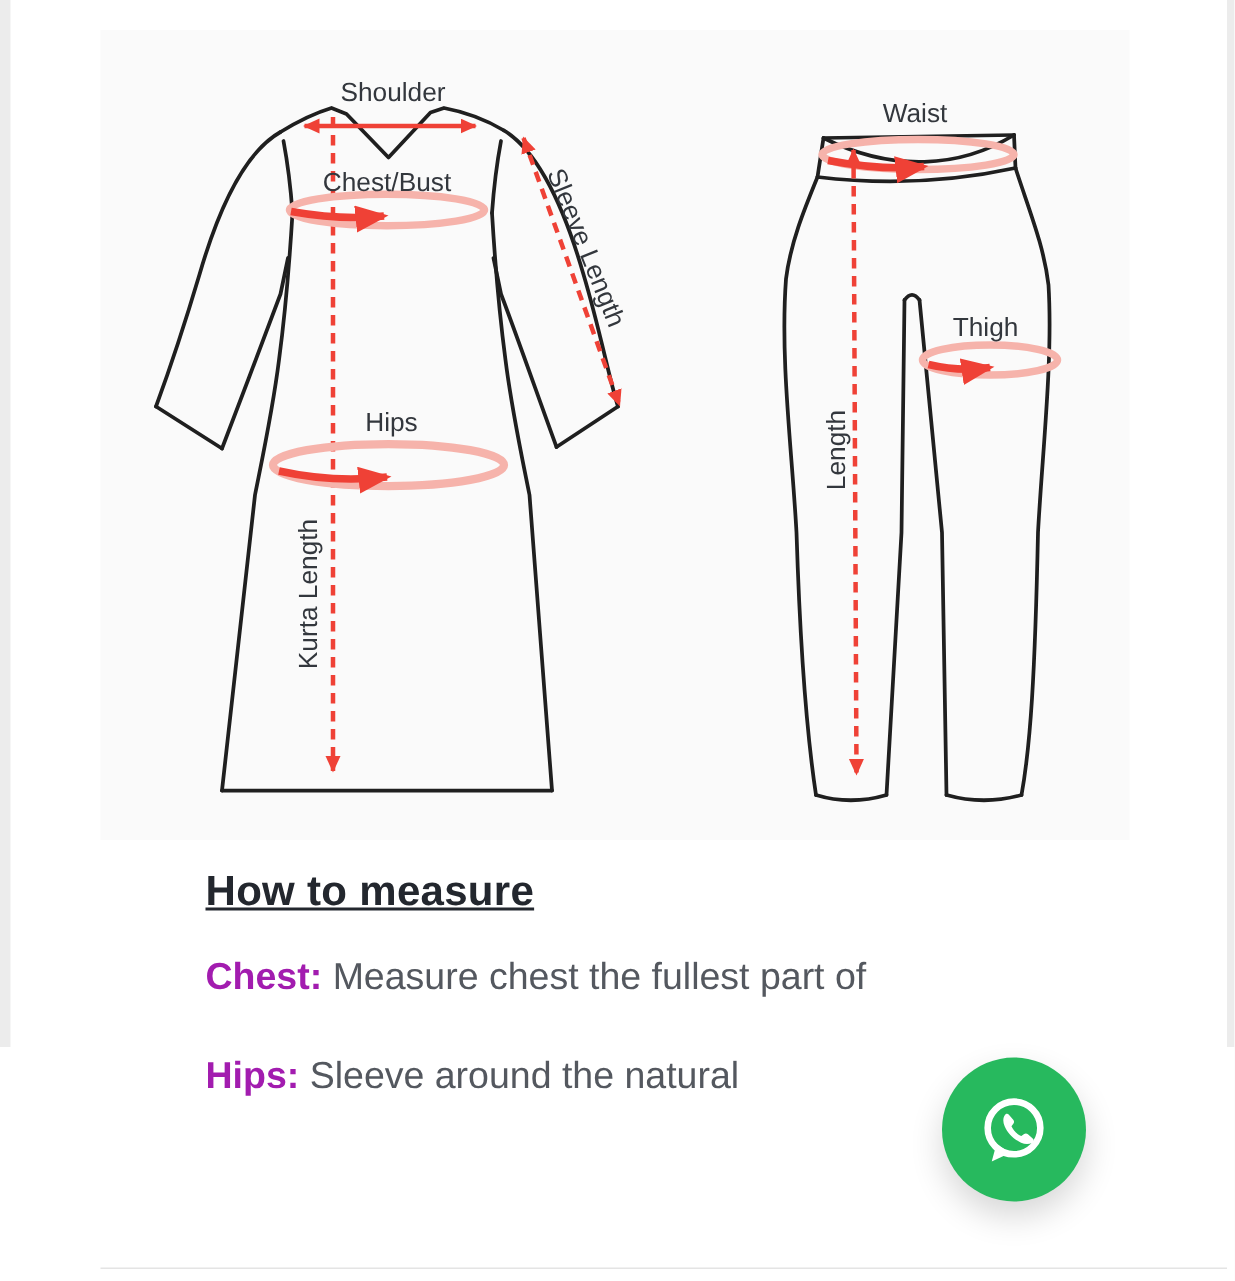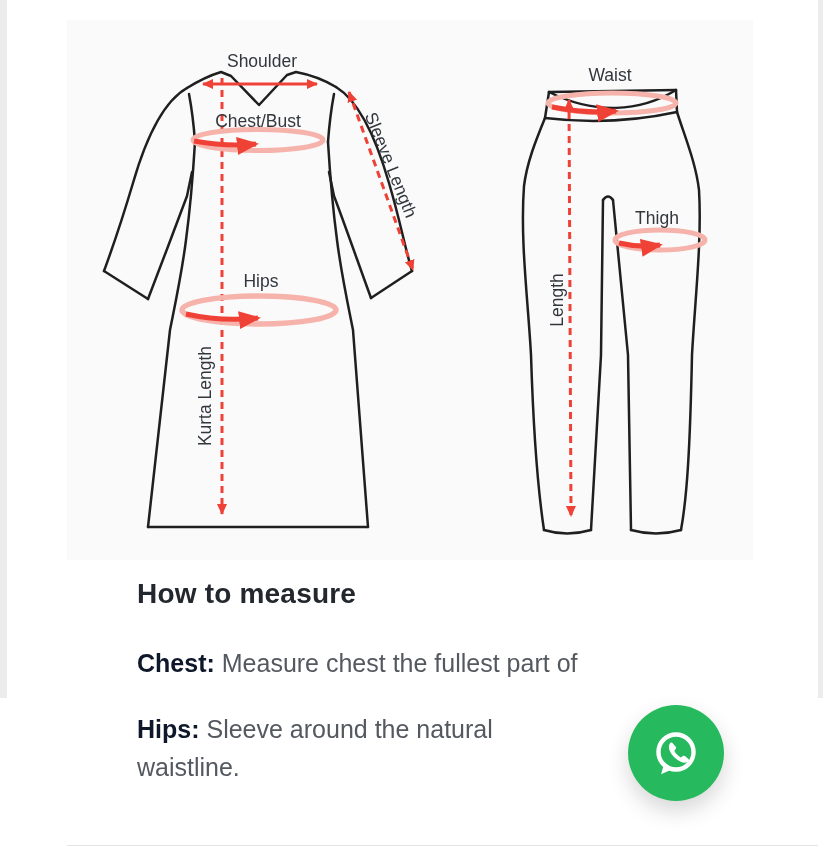--- a/index.html
+++ b/index.html
@@ -6,24 +6,24 @@
   html,body { width:823px; height:854px; overflow:hidden;
               font-family:"Liberation Sans", sans-serif; }
   .page { position:relative; width:823px; height:698px; background:#ececec; }
   .card { position:absolute; left:7px; top:0; width:811px; height:854px;
           background:#ffffff; }
   .diagram-svg { position:absolute; left:0; top:0; width:823px; height:560px; }
   .diagram-svg text { font-family:"Liberation Sans", sans-serif;
                       font-size:17.5px; fill:#33373d; }
   .guide { position:absolute; left:137px; top:578px; width:540px; }
   .guide h2 { font-size:28px; line-height:32px; font-weight:700;
-              color:#23272e; margin:0 0 34px 0; letter-spacing:0.2px; }
+              color:#23272e; margin:0 0 22px 0; letter-spacing:0.2px;text-decoration:underline; }
   .guide p { font-size:25px; line-height:38px; color:#54585f;
              margin:0 0 28px 0; }
-  .guide p strong { color:#0f172a; font-weight:700;margin-top:44px; }
+  .guide p strong { color:#a21caf; font-weight:700;margin-top:44px; }
   .bottom-divider { position:absolute; left:67px; top:845px; width:751px;
                     height:1px; background:#e4e4e4; }
   .fab { position:absolute; left:628px; top:705px; width:96px; height:96px;
          border-radius:50%; background:#27b95e; border:none; cursor:pointer;
          display:flex; align-items:center; justify-content:center;
          box-shadow:0 10px 22px rgba(0,0,0,0.16); }
   .fab svg { width:54px; height:54px; display:block; }
 </style>
 </head>
 <body>
@@ -104,21 +104,20 @@
 
   <div class="guide">
     <h2>How to measure</h2>
     <p>
       <strong>Chest:</strong>
       <span>Measure chest the fullest part of</span><br>
     </p>
     <p>
       <strong>Hips:</strong>
       <span>Sleeve around the natural</span><br>
-      <span>waistline.</span>
     </p>
   </div>
 
   <div class="bottom-divider"></div>
 
   <button class="fab">
     <svg viewBox="0 0 32 32">
       <circle cx="16" cy="15.4" r="10.4" fill="none" stroke="#ffffff" stroke-width="2.6"></circle>
       <path d="M7.2,28.6 L9.1,21.6 L14.4,25.3 Z" fill="#ffffff"></path>
       <path d="M12.3,10.5 c0.3,-0.7 1.1,-0.9 1.6,-0.4 l1.8,2 c0.4,0.4 0.4,1.1 0.1,1.5 l-0.8,1.1

